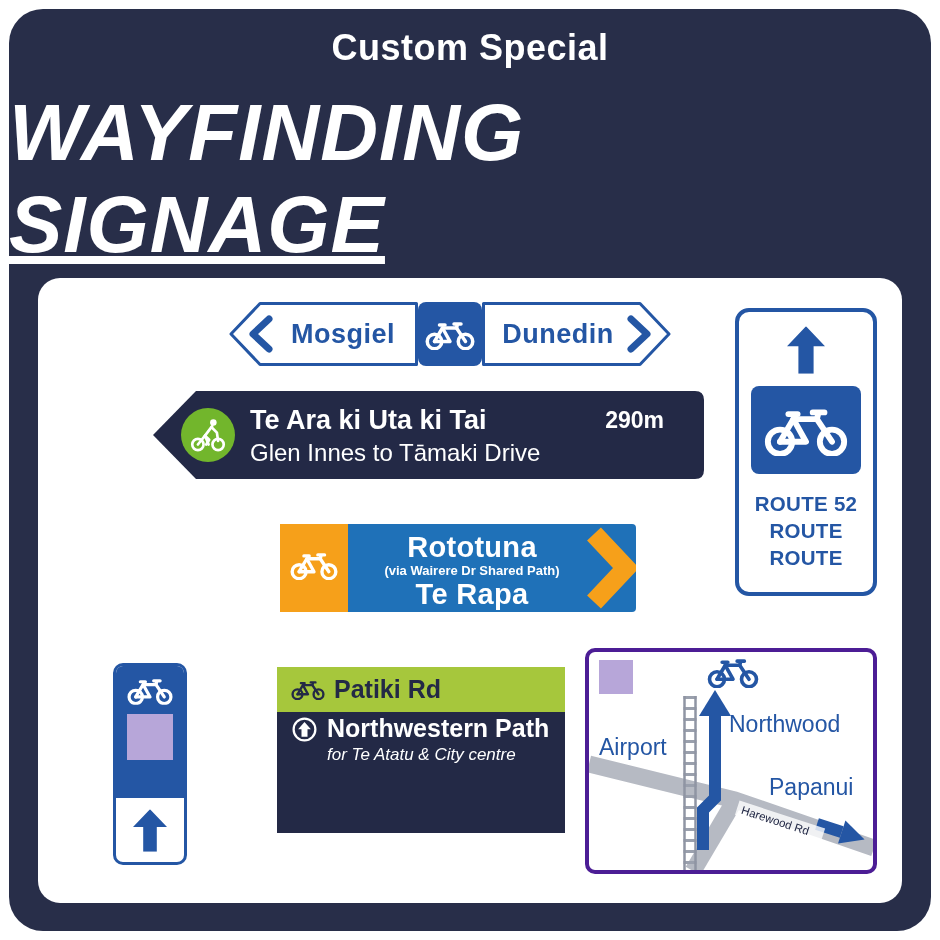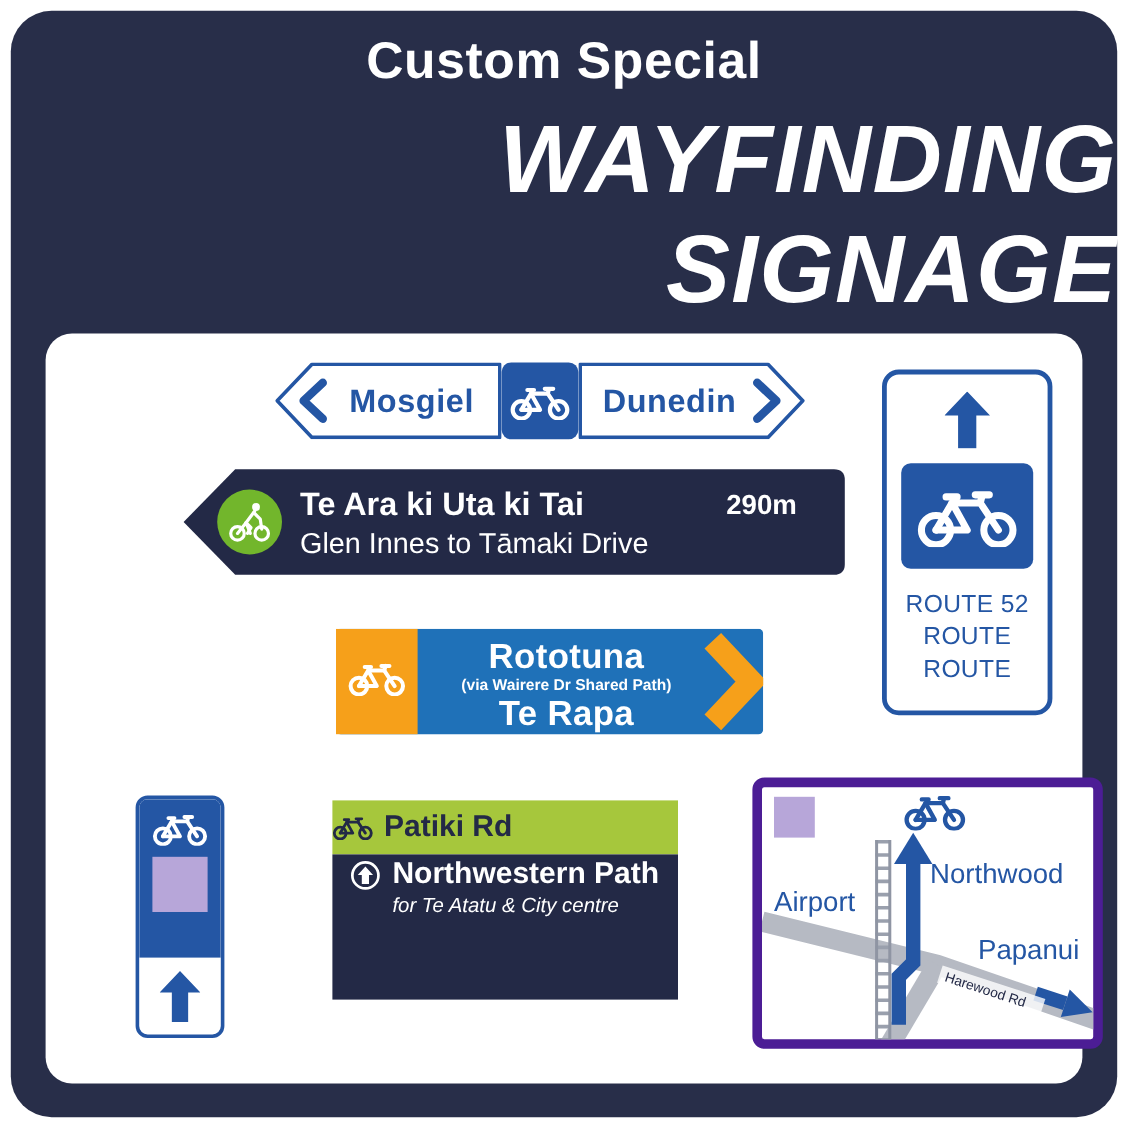--- a/index.html
+++ b/index.html
@@ -1,24 +1,24 @@
 <!DOCTYPE html>
 <html><head>
 <meta charset="utf-8">
 <style>
   html,body{margin:0;padding:0;background:#ffffff;}
   body{width:940px;height:940px;font-family:"Liberation Sans",sans-serif;}
   .poster{position:relative;width:940px;height:940px;background:#ffffff;overflow:hidden;}
   .card{position:absolute;inset:9px;background:#282E49;border-radius:34px;}
   .title-small{position:absolute;top:18px;left:0;width:100%;text-align:center;color:#ffffff;
-    font-size:43px;font-weight:bold;letter-spacing:.5px;}
-  .title-big{position:absolute;left:0;width:100%;text-align:right;color:#ffffff;
+    font-size:36px;font-weight:bold;letter-spacing:.5px;}
+  .title-big{position:absolute;left:0;width:100%;text-align:left;color:#ffffff;
     font-size:80px;font-weight:bold;font-style:italic;letter-spacing:1px;}
   .title-line1{top:78px;}
-  .title-line2{top:170px;}
+  .title-line2{top:170px;text-decoration:underline;}
   .panel{position:absolute;left:29px;top:269px;width:864px;height:625px;background:#ffffff;border-radius:22px;}
   .sign{position:absolute;box-sizing:border-box;}
 
   
   .sign-direction{left:190px;top:24px;width:444px;height:51px;display:flex;}
   .blade{width:190px;height:64px;display:block;}
   .blade-shape{fill:#ffffff;stroke:#2456A4;stroke-width:3;stroke-linejoin:round;}
   .chev{fill:none;stroke:#2456A4;stroke-width:7;stroke-linecap:round;stroke-linejoin:round;}
   .blade-text{fill:#2456A4;font-size:27px;font-weight:bold;text-anchor:middle;letter-spacing:.5px;
     font-family:"Liberation Sans",sans-serif;}
@@ -47,38 +47,38 @@
 
   
   .sign-keepleft{left:75px;top:385px;width:74px;height:202px;background:#ffffff;
     border:3px solid #2456A4;border-radius:10px;overflow:hidden;display:flex;flex-direction:column;}
   .kl-blue{height:122px;background:#2456A4;display:flex;flex-direction:column;align-items:center;padding-top:10px;}
   .kl-lilac{width:46px;height:46px;background:#B7A6D9;margin-top:9px;}
   .kl-white{flex:1;display:flex;align-items:center;justify-content:center;}
 
   
   .sign-patiki{left:239px;top:389px;width:288px;height:166px;display:flex;flex-direction:column;}
-  .patiki-head{height:45px;background:#A6C73C;display:flex;align-items:center;gap:9px;
+  .patiki-head{height:45px;background:#A6C73C;display:flex;align-items:center;gap:9px;padding-left:14px;
     color:#232946;font-size:25px;font-weight:bold;}
   .patiki-body{flex:1;background:#232946;color:#ffffff;}
   .patiki-row{display:flex;gap:9px;padding:2px 10px 0 14px;align-items:flex-start;}
   .p-title{font-size:25px;font-weight:bold;line-height:28px;}
   .p-sub{font-size:17px;margin-top:3px;font-style:italic;}
 
   
   .sign-route52{left:697px;top:30px;width:142px;height:288px;background:#ffffff;
     border:4px solid #2456A4;border-radius:14px;display:flex;flex-direction:column;align-items:center;padding-top:14px;}
   .r52-square{width:110px;height:88px;background:#2456A4;border-radius:8px;margin-top:12px;
     display:flex;align-items:center;justify-content:center;}
-  .r52-text{margin-top:16px;text-align:center;color:#2456A4;font-size:20.5px;font-weight:normal;
+  .r52-text{margin-top:16px;text-align:center;color:#2456A4;font-size:20.5px;font-weight:bold;
     line-height:27px;letter-spacing:.3px;}
 
   
   .sign-map{left:547px;top:370px;width:292px;height:226px;background:#ffffff;
-    border:8px solid #4c1d95;border-radius:10px;overflow:hidden;margin-left:42px;}
+    border:4px solid #4c1d95;border-radius:10px;overflow:hidden;}
   .sign-map svg{display:block;}
   .road{fill:none;stroke:#B6BAC3;stroke-width:17;stroke-linejoin:round;}
   .rail-ties{stroke:#9AA0AD;stroke-width:13;stroke-dasharray:3 8;}
   .rail{stroke:#8F95A3;stroke-width:2.5;}
   .route{stroke:#2456A4;stroke-width:12;fill:none;}
   .route-head{fill:#2456A4;}
   .lilac{fill:#B7A6D9;}
   .map-label{fill:#2456A4;font-size:23px;font-family:"Liberation Sans",sans-serif;}
   .map-road-band{fill:#ffffff;opacity:.8;}
   .map-road-label{fill:#232946;font-size:11.5px;font-family:"Liberation Sans",sans-serif;}

